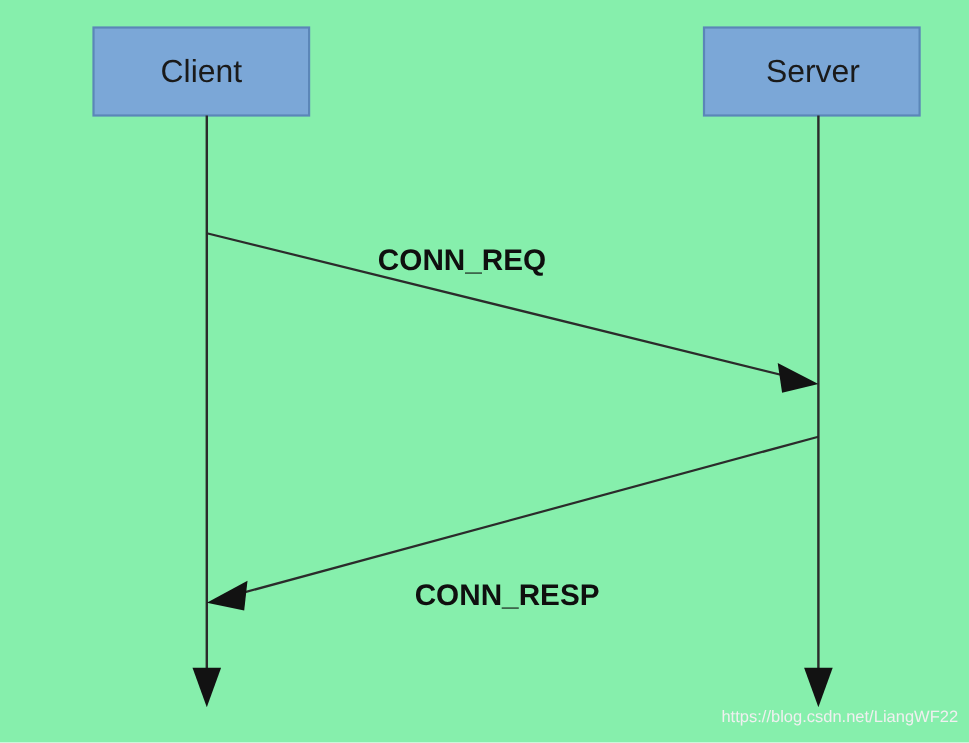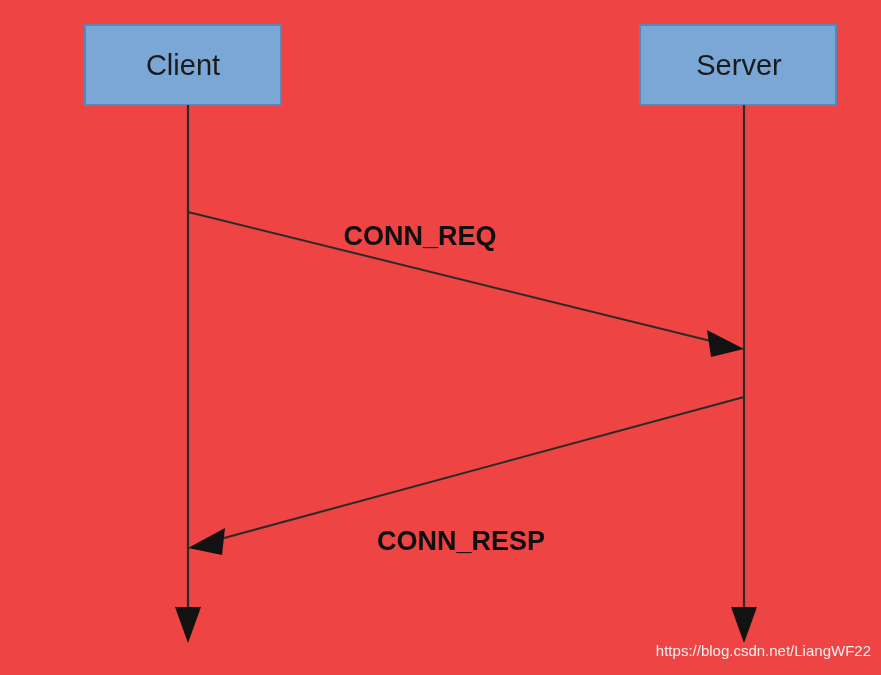--- a/index.html
+++ b/index.html
@@ -8,21 +8,21 @@
     padding: 0;
     background: #ffffff;
   }
   body {
     font-family: "Liberation Sans", "DejaVu Sans", sans-serif;
   }
   #diagram-canvas {
     position: relative;
     width: 881px;
     height: 675px;
-    background: #ef4444;
+    background: #86efac;
     overflow: hidden;
     text-decoration: underline;
   }
   #diagram-svg {
     position: absolute;
     left: 0;
     top: 0;
     width: 881px;
     height: 675px;
     display: block;

